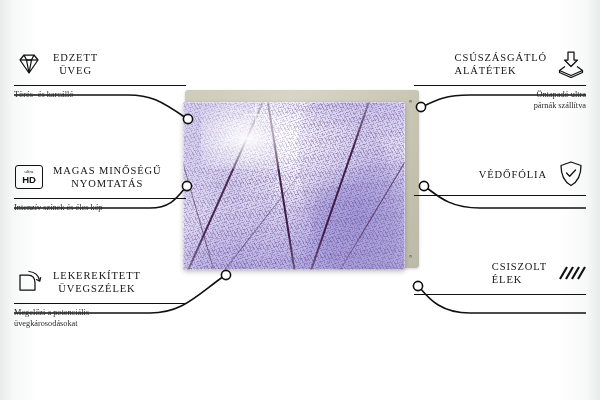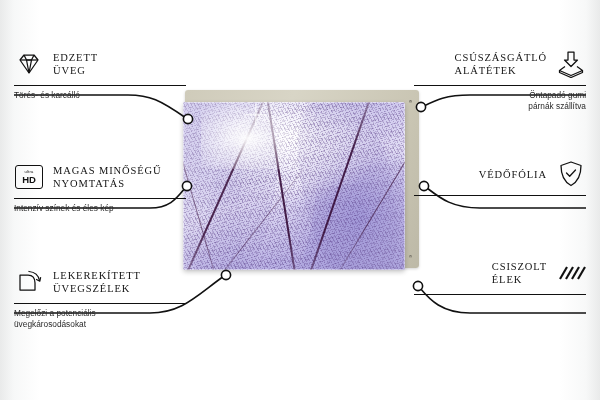--- a/index.html
+++ b/index.html
@@ -188,34 +188,34 @@
     color: #101010;
   }
   .feat-title {
     font-size: 10.5px;
     line-height: 13px;
     letter-spacing: 0.9px;
     color: #141414;
     font-family: "Liberation Serif", "DejaVu Serif", serif;
     white-space: pre-line;
   }
-  .feature.left .feat-title  { text-align: left; }
+  .feature.left .feat-title  { text-align: center; }
   .feature.right .feat-title { text-align: left; }
 
   .feat-rule {
     height: 0;
     border-top: 1.1px solid #111;
     margin: 4px 0 4px 0;
   }
   .feat-sub {
     font-size: 8.3px;
     line-height: 10.5px;
     color: #2a2a2a;
     white-space: pre-line;
-    font-family: Liberation Sans, sans-serif;
+    font-family: Liberation Serif, serif;
   }
 
   
   .hd-badge {
     width: 26px;
     height: 22px;
     border: 1.3px solid #111;
     border-radius: 3px;
     display: flex;
     flex-direction: column;
@@ -348,21 +348,21 @@
         <svg width="28" height="28" viewBox="0 0 28 28" fill="none" stroke="#111" stroke-width="1.25" stroke-linejoin="round">
           <path d="M11 2 L17 2 L17 10 L20.5 10 L14 16.5 L7.5 10 L11 10 Z"></path>
           <path d="M8 16.5 L2.5 20.5 L14 25.5 L25.5 20.5 L20 16.5"></path>
           <path d="M2.5 20.5 L2.5 22.5 L14 27.5 L25.5 22.5 L25.5 20.5"></path>
         </svg>
       </span>
       <span class="feat-title">CSÚSZÁSGÁTLÓ
 ALÁTÉTEK</span>
     </div>
     <div class="feat-rule"></div>
-    <div class="feat-sub">Öntapadó gumi
+    <div class="feat-sub">Öntapadó ultra
 párnák szállítva</div>
   </div>
 
   <div class="feature right" style="top:157px;">
     <div class="feat-head">
       <span class="feat-icon">
         <svg width="26" height="28" viewBox="0 0 26 28" fill="none" stroke="#111" stroke-width="1.3" stroke-linejoin="round" stroke-linecap="round">
           <path d="M13 2 L23 5.5 C23 15 19.5 22 13 25.5 C6.5 22 3 15 3 5.5 Z"></path>
           <path d="M8.5 13 L11.7 16.2 L17.5 10"></path>
         </svg>

